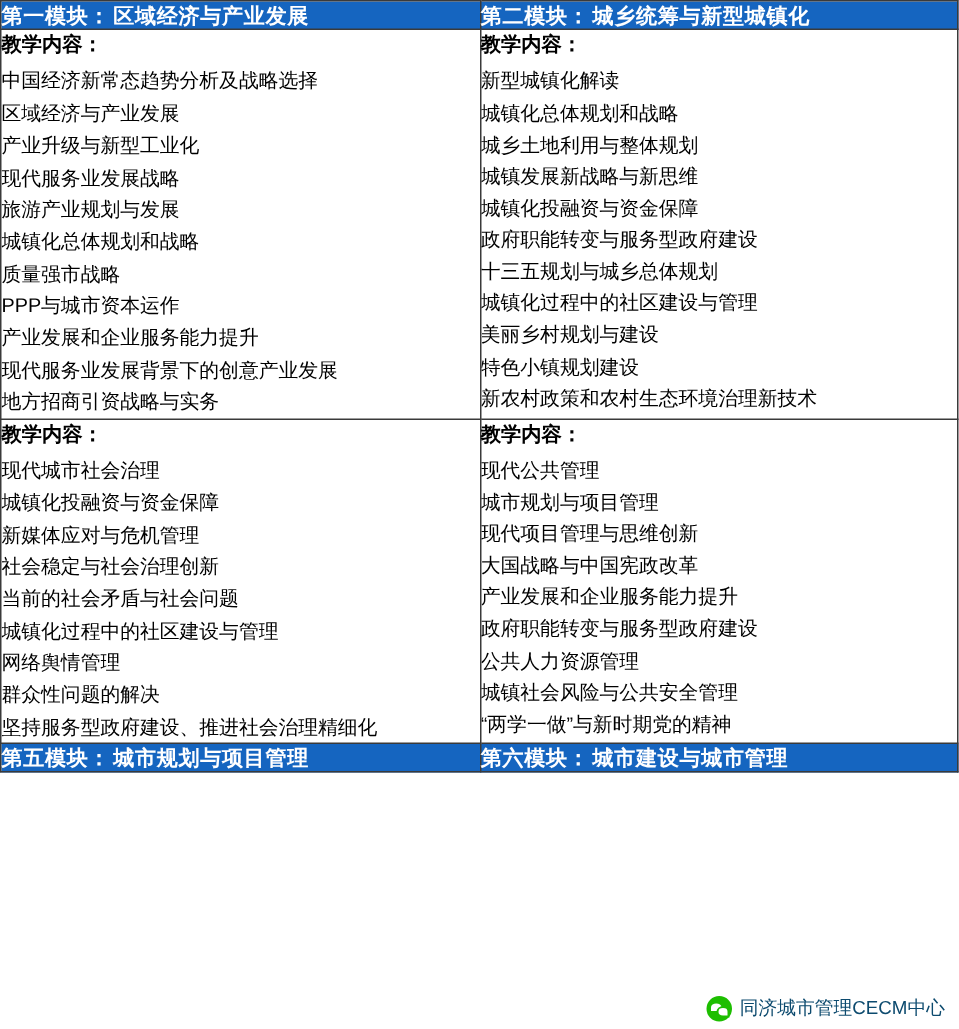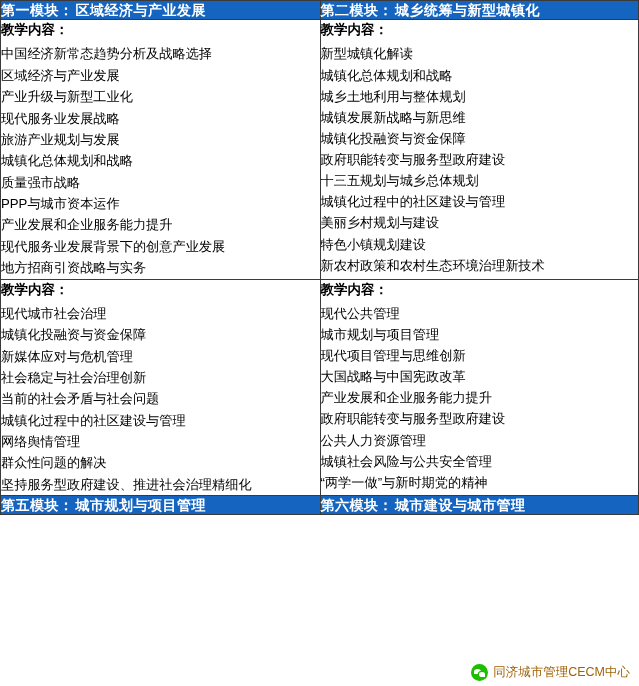--- a/index.html
+++ b/index.html
@@ -70,21 +70,21 @@
   td.right-body ul.items li { line-height: 1.60; }
 
   .watermark {
     position: absolute;
     right: 6px;
     bottom: 4px;
     display: flex;
     align-items: center;
     gap: 5px;
     font-size: 12.5px;
-    color: #a16207;
+    color: #0c4a6e;
     background: rgba(255,255,255,0.75);
     padding: 1px 3px;
     border-radius: 2px;
   }
   .wm-logo {
     width: 17px;
     height: 17px;
     border-radius: 50%;
     background: #1DBE00;
     position: relative;

